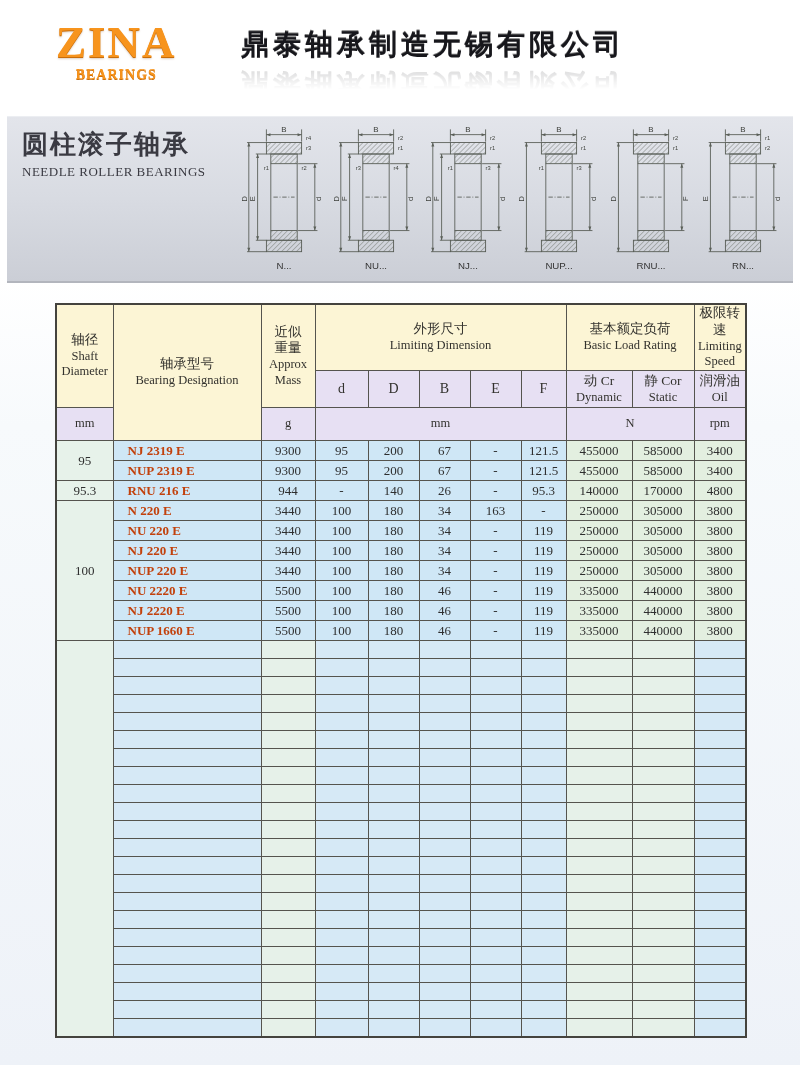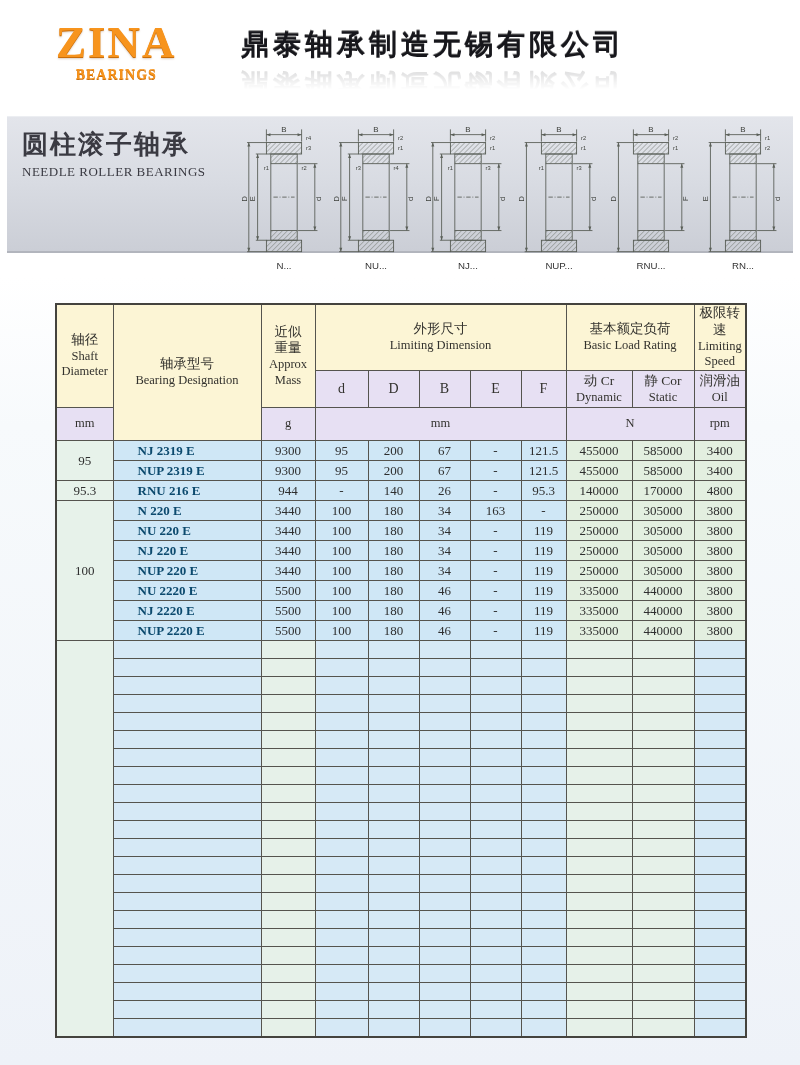--- a/index.html
+++ b/index.html
@@ -16,21 +16,21 @@
                color:#f7941d; text-shadow:0 1px 0 #c86d0a; }
   .company { position:absolute; left:206px; top:26px;margin-left:35px; }
   .company-title { font-size:28px; font-weight:bold; letter-spacing:4px; color:#17171c;
                    font-family:"Liberation Serif","DejaVu Serif",serif;
                    text-shadow:0 -1px 0 rgba(0,0,0,.55), 0 1px 1px rgba(255,255,255,.65); }
   .company-title.reflection { transform:scaleY(-1); opacity:.18; margin-top:1px;
                    -webkit-mask-image:linear-gradient(180deg,transparent 35%,#000 100%);
                    mask-image:linear-gradient(180deg,transparent 35%,#000 100%); }
 
   
-  .band { position:absolute; left:7px; top:116px; width:786px; height:137px;
+  .band { position:absolute; left:7px; top:116px; width:786px; height:167px;
           background:linear-gradient(180deg,#e3e5eb 0%,#d8dbe2 50%,#cbced6 100%);
           border-bottom:2px solid #b2b5bd; border-top:1px solid #eceef2; }
   .band-titles { position:absolute; left:15px; top:10px; }
   .band-zh { font-size:26px; font-weight:bold; color:#3a3a42; letter-spacing:2px; }
   .band-en { font-size:13px; color:#3a3a42; letter-spacing:.5px; margin-top:2px; }
   .diagrams { position:absolute; left:233px; top:6px; right:6px; display:flex; justify-content:space-between; }
   .bearing-svg text { font-family:"Liberation Sans","DejaVu Sans",sans-serif; }
   .bearing-svg .dl, .bearing-svg .xl { stroke:#5a5f58; stroke-width:1; fill:none; }
   .bearing-svg .tf { fill:#5a5f58; stroke:none; }
   .bearing-svg .ring { stroke:#565b54; stroke-width:1; }
@@ -49,22 +49,22 @@
   .hz { font-size:13.5px; display:block; }
   .he { font-size:12.5px; display:block; }
   .row-main th { height:56px; }
   .row-sub th  { height:37px; }
   .row-unit th { height:33px; font-size:12.5px; }
   .sub-letter { font-size:14px; }
 
   td { font-size:13px; height:20px; padding:0; }
   .data-row td { height:20px; }
   .c-shaft { background:#e7f2ea; }
-  .c-desig { background:#cfe7f6; text-align:left; padding-left:24px; font-weight:bold;
-             color:#0c4a6e; font-size:13px; }
+  .c-desig { background:#cfe7f6; text-align:left; padding-left:14px; font-weight:bold;
+             color:#c2410c; font-size:13px; }
   .c-mass, .c-dim { background:#cfe7f6; }
   .c-load, .c-oil { background:#e3efe0; }
   .empty-row td { height:18px; }
   .e-desig, .e-dim, .e-oil { background:#d6e9f6; }
   .e-mass, .e-load { background:#e6f1e9; }
   tbody tr:last-child td { border-bottom:2px solid #44433e; }
 </style>
 </head>
 <body>
 
@@ -505,21 +505,21 @@
             <td class="c-dim">100</td>
             <td class="c-dim">180</td>
             <td class="c-dim">46</td>
             <td class="c-dim">-</td>
             <td class="c-dim">119</td>
             <td class="c-load">335000</td>
             <td class="c-load">440000</td>
             <td class="c-oil">3800</td>
           </tr>
           <tr class="data-row">
-            <td class="c-desig">NUP 2220 E</td>
+            <td class="c-desig">NUP 1660 E</td>
             <td class="c-mass">5500</td>
             <td class="c-dim">100</td>
             <td class="c-dim">180</td>
             <td class="c-dim">46</td>
             <td class="c-dim">-</td>
             <td class="c-dim">119</td>
             <td class="c-load">335000</td>
             <td class="c-load">440000</td>
             <td class="c-oil">3800</td>
           </tr>

